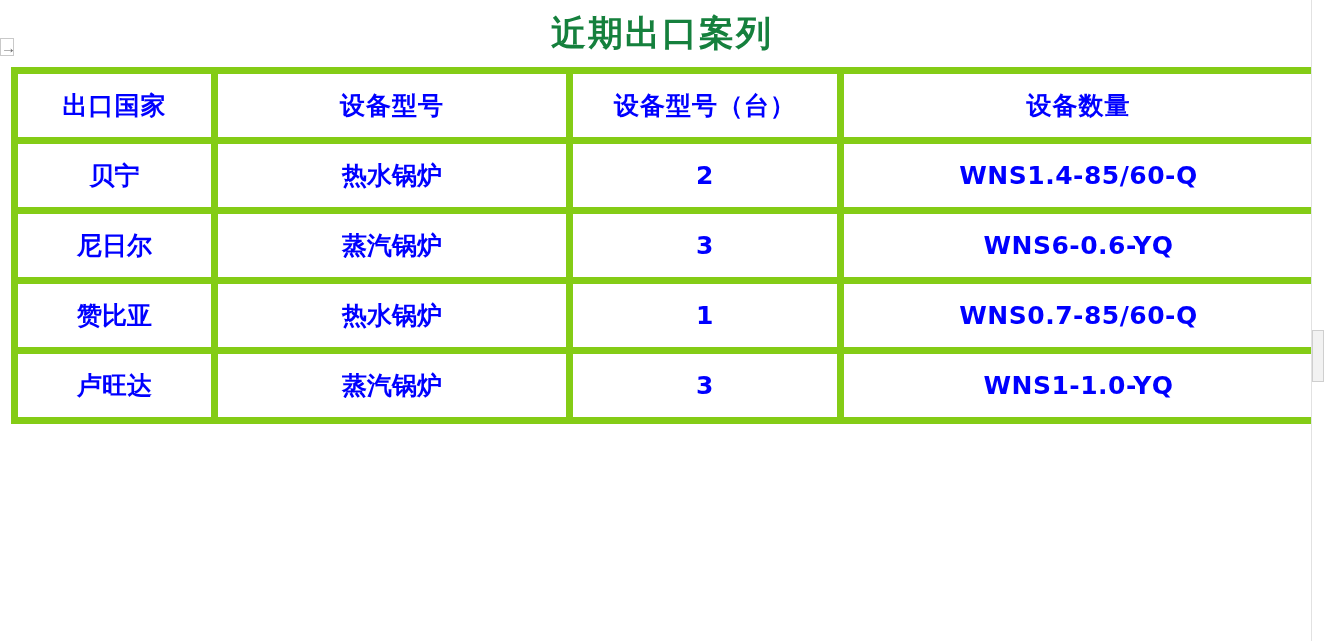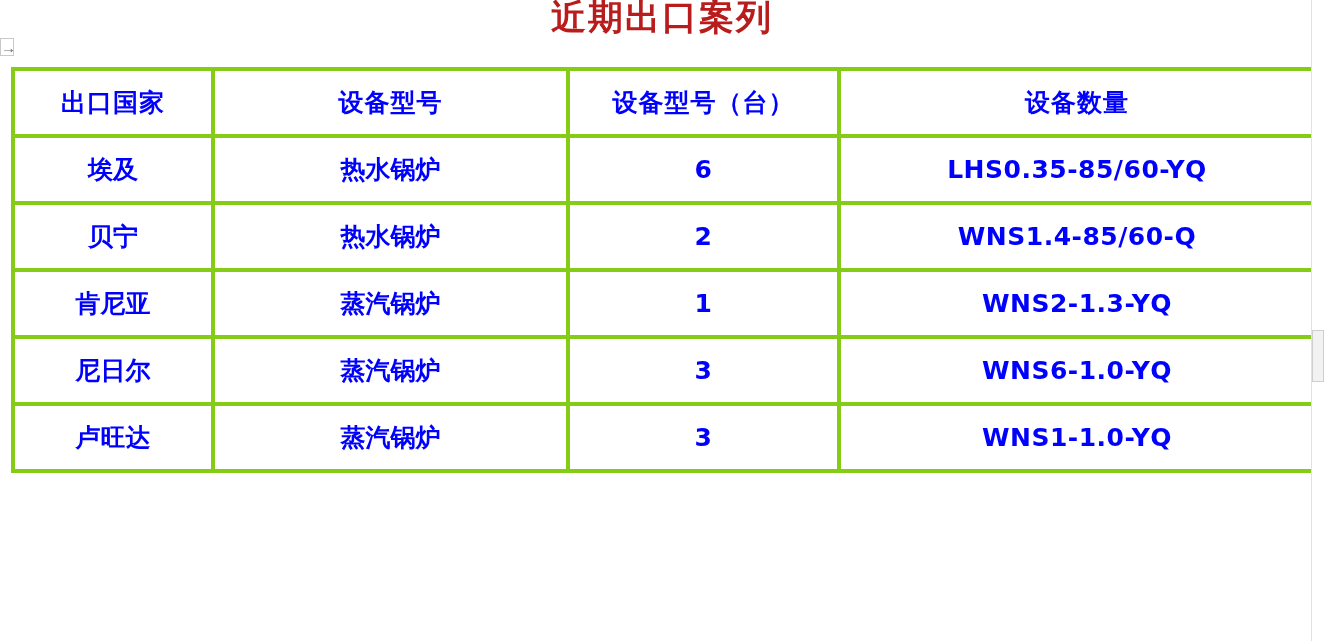--- a/index.html
+++ b/index.html
@@ -18,25 +18,26 @@
   .page {
     position: relative;
     width: 1324px;
     height: 641px;
     box-sizing: border-box;
   }
 
   
   .doc-title {
     text-align: center;
-    color: #b91c1c;
+    color: #15803d;
     font-size: 35px;
     font-weight: bold;
     letter-spacing: 2px;
     line-height: 1;
+    padding-top: 16px;
     padding-bottom: 14px;
     margin: 0;
     font-family: "DejaVu Sans", "Liberation Sans", sans-serif;
   }
 
   
   .table-wrap {
     position: absolute;
     left: 11px;
     top: 67px;
@@ -50,21 +51,21 @@
     border: 1px solid #8f8f8f;
   }
 
   table.export-table col.c-country { width: 200px; }
   table.export-table col.c-name    { width: 355px; }
   table.export-table col.c-qty     { width: 271px; }
   table.export-table col.c-model   { width: 476px; }
 
   table.export-table th,
   table.export-table td {
-    border: 4px solid #84cc16;
+    border: 7px solid #84cc16;
     color: #0000ff;
     text-align: center;
     vertical-align: middle;
     font-weight: bold;
     font-family: "DejaVu Sans", "Liberation Sans", sans-serif;
     padding: 0;
   }
 
   table.export-table th {
     height: 63px;
@@ -140,42 +141,36 @@
       <thead>
         <tr>
           <th>出口国家</th>
           <th>设备型号</th>
           <th>设备型号（台）</th>
           <th>设备数量</th>
         </tr>
       </thead>
       <tbody>
         <tr>
-          <td>埃及</td>
-          <td>热水锅炉</td>
-          <td class="qty-cell">6</td>
-          <td class="model-cell">LHS0.35-85/60-YQ</td>
-        </tr>
-        <tr>
           <td>贝宁</td>
           <td>热水锅炉</td>
           <td class="qty-cell">2</td>
           <td class="model-cell">WNS1.4-85/60-Q</td>
         </tr>
         <tr>
-          <td>肯尼亚</td>
-          <td>蒸汽锅炉</td>
-          <td class="qty-cell">1</td>
-          <td class="model-cell">WNS2-1.3-YQ</td>
-        </tr>
-        <tr>
           <td>尼日尔</td>
           <td>蒸汽锅炉</td>
           <td class="qty-cell">3</td>
-          <td class="model-cell">WNS6-1.0-YQ</td>
+          <td class="model-cell">WNS6-0.6-YQ</td>
+        </tr>
+        <tr>
+          <td>赞比亚</td>
+          <td>热水锅炉</td>
+          <td class="qty-cell">1</td>
+          <td class="model-cell">WNS0.7-85/60-Q</td>
         </tr>
         <tr>
           <td>卢旺达</td>
           <td>蒸汽锅炉</td>
           <td class="qty-cell">3</td>
           <td class="model-cell">WNS1-1.0-YQ</td>
         </tr>
       </tbody>
     </table>
   </div>

